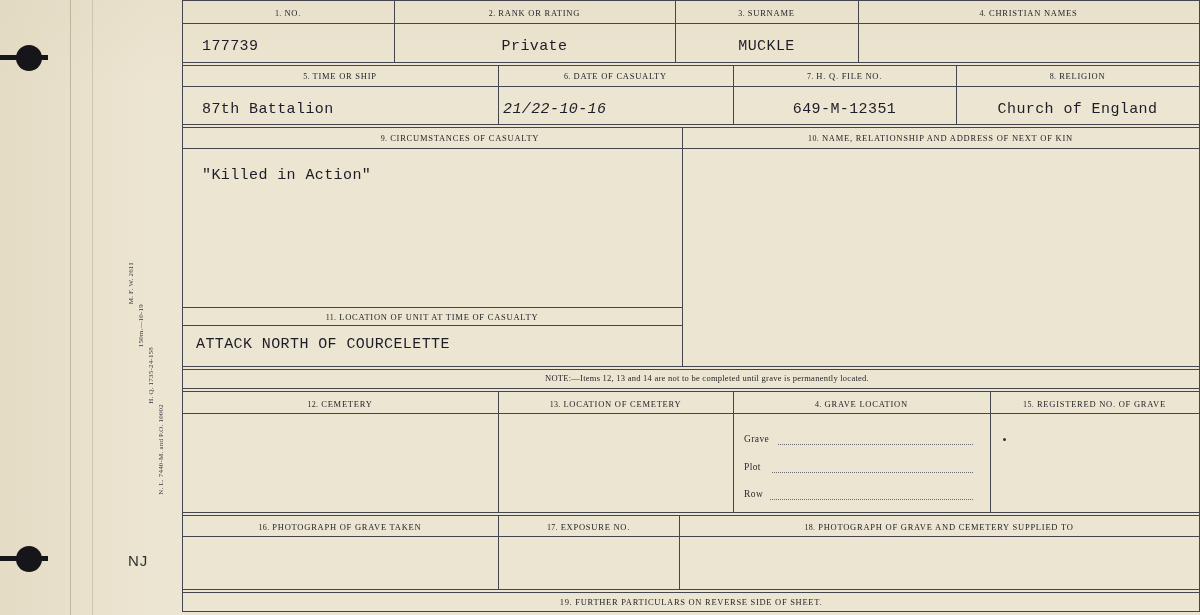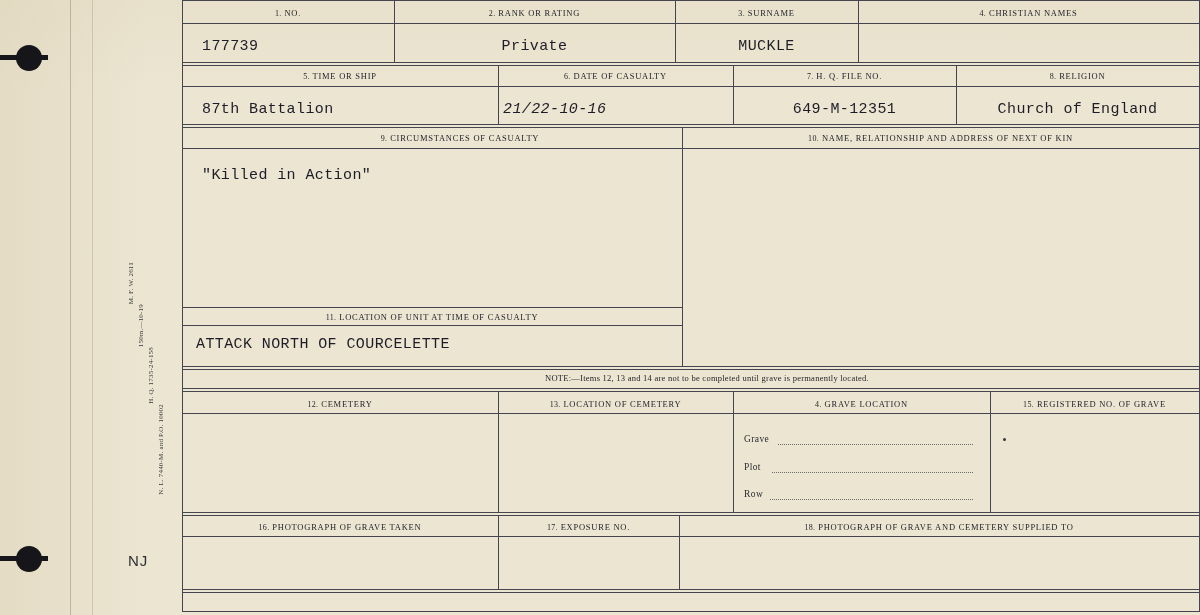--- a/index.html
+++ b/index.html
@@ -349,15 +349,19 @@
     </div>
     <div class="cell hdr" style="left:497px; top:522px; width:520px;">
       <span class="num">18.</span>
       <span>PHOTOGRAPH OF GRAVE AND CEMETERY SUPPLIED TO</span>
     </div>
 
     <div class="cell val" style="left:14px; top:560px; width:290px;"></div>
     <div class="cell val" style="left:330px; top:560px; width:160px;"></div>
     <div class="cell val" style="left:512px; top:560px; width:490px;"></div>
 
+    <div class="footer-note" style="left:0; top:597px; width:1018px;">
+      <span class="num">19.</span>
+      <span>FURTHER PARTICULARS ON REVERSE SIDE OF SHEET.</span>
+    </div>
 
   </div>
 </div>
 
 </body></html>

